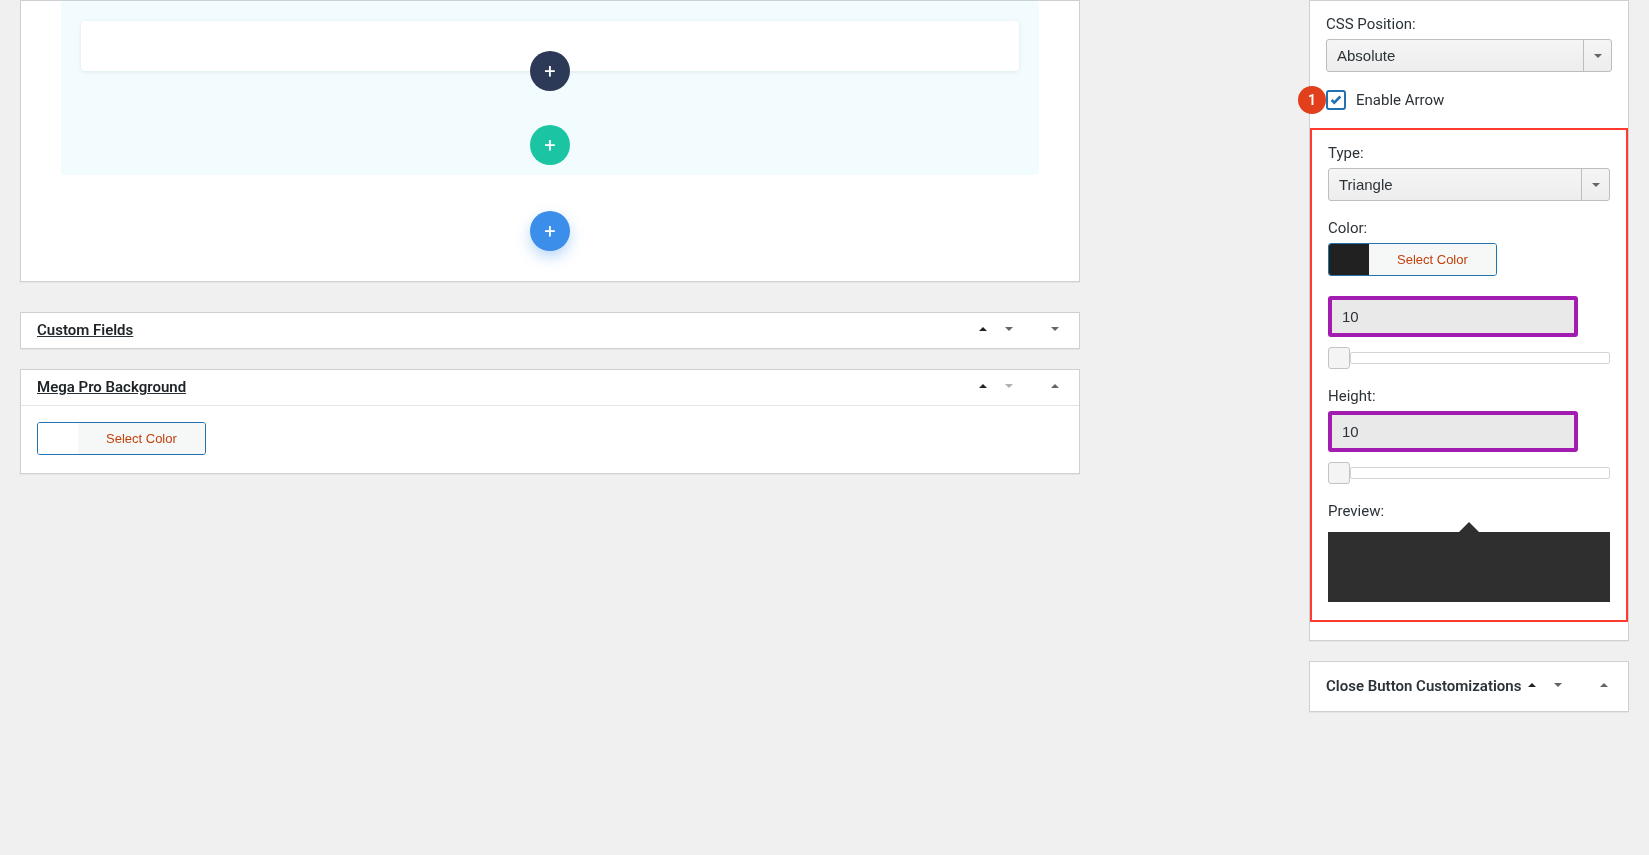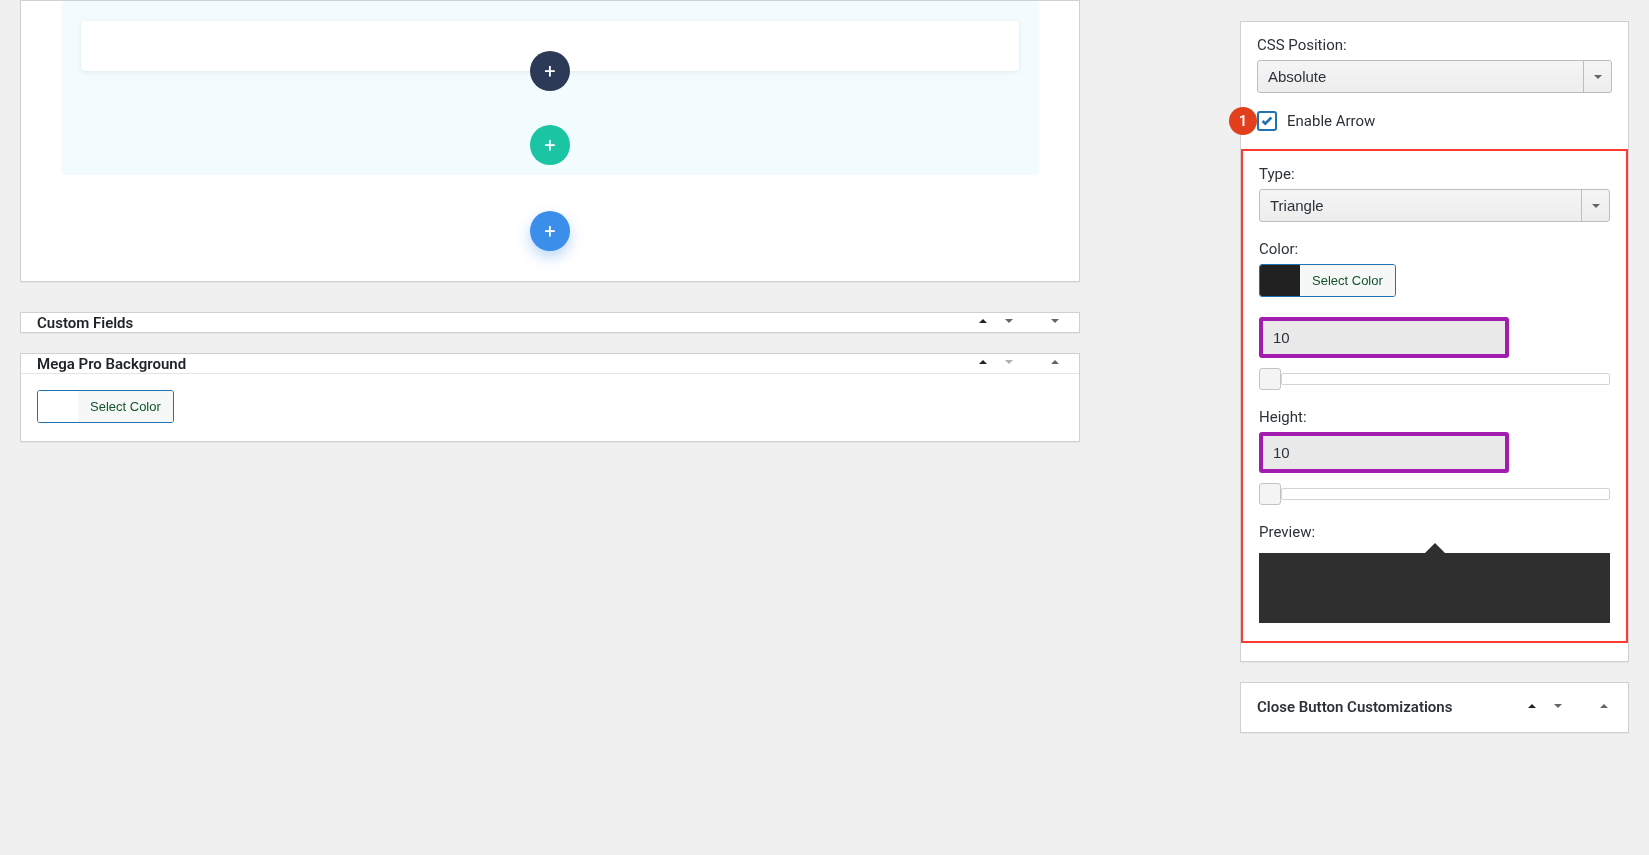--- a/index.html
+++ b/index.html
@@ -16,35 +16,34 @@
   .main-col {
     position: absolute;
     left: 20px;
     top: 0;
     width: 1060px;
   }
   .side-col {
     position: absolute;
     right: 20px;
     top: 0;
-    width: 389px;
-    margin-top: 21px;
+    width: 320px;
   }
   .panel {
     background: #fff;
     border: 1px solid #cdd0d4;
     box-shadow: 0 1px 1px rgba(0,0,0,.04);
     margin-bottom: 20px;
   }
   .panel-header {
     display: flex;
-    align-items: center;
     justify-content: space-between;
-    padding: 0 16px;
+    padding: 8px 16px;
     border-bottom: 1px solid #e5e5e5;
+    text-decoration: underline;
   }
   .panel-header.no-border { border-bottom: none; }
   .panel-title {
     font-size: 15px;
     font-weight: 600;
     color: #1d2327;
   }
   .panel-controls { display: flex; gap: 10px; cursor: pointer; }
   .panel-controls svg { width: 16px; height: 16px; fill: #666; }
   .panel-controls .chevup { fill: #1d2327; }
@@ -102,23 +101,23 @@
     overflow: hidden;
   }
   .color-swatch {
     width: 40px;
     background: #fff;
   }
   .color-swatch.black { background: #212121; }
   .color-picker button {
     border: none;
     background: #f6f7f7;
-    padding: 8px 12px;
+    padding: 8px 28px;
     font-size: 13px;
-    color: #14532d;
+    color: #c2410c;
     cursor: pointer;
   }
 
   
   .side-panel {
     background: #fff;
     border: 1px solid #cdd0d4;
     box-shadow: 0 1px 1px rgba(0,0,0,.04);
     padding: 14px 16px 0;
     margin-bottom: 20px;

